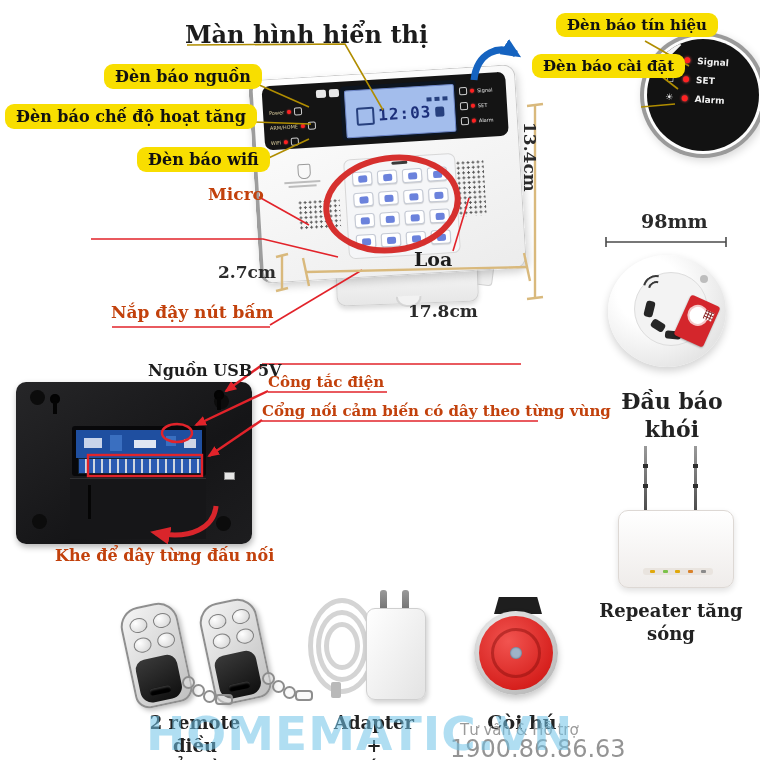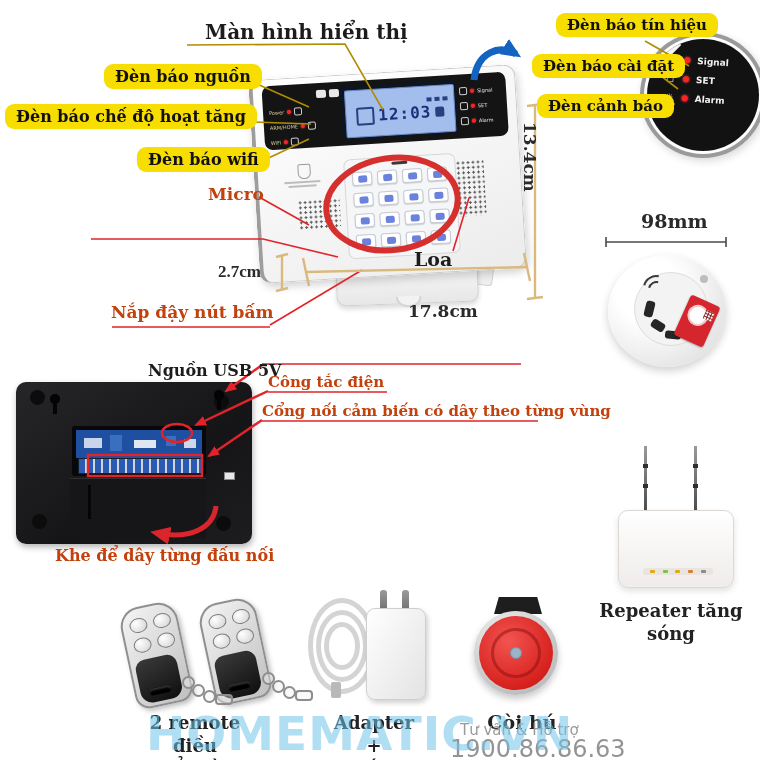--- a/index.html
+++ b/index.html
@@ -450,41 +450,41 @@
         <line x1="276" y1="257" x2="288" y2="254"></line>
         <line x1="276" y1="291" x2="288" y2="288"></line>
     </g>
     <g stroke="#4a4a4a" stroke-width="1.6" fill="none">
       <line x1="606" y1="242" x2="726" y2="242"></line>
         <line x1="606" y1="237" x2="606" y2="247"></line>
         <line x1="726" y1="237" x2="726" y2="247"></line>
     </g>
   </svg>
 
-  <div class="lbl" style="left:185px;top:20px;font-size:20px;margin-left:20px;">Màn hình hiển thị</div>
+  <div class="lbl" style="left:185px;top:20px;font-size:24px;">Màn hình hiển thị</div>
   <div class="lbl pill" style="left:104px;top:64px;">Đèn báo nguồn</div>
   <div class="lbl pill" style="left:5px;top:104px;">Đèn báo chế độ hoạt tăng</div>
   <div class="lbl pill" style="left:137px;top:147px;">Đèn báo wifi</div>
   <div class="lbl red" style="left:208px;top:184px;font-size:17px;">Micro</div>
   <div class="lbl red" style="left:111px;top:302px;font-size:17px;">Nắp đậy nút bấm</div>
-  <div class="lbl dim" style="left:218px;top:262px;font-family:Liberation Serif, serif;">2.7cm</div>
+  <div class="lbl dim" style="left:218px;top:262px;">2.7cm</div>
   <div class="lbl" style="left:414px;top:248px;font-size:19px;">Loa</div>
   <div class="lbl dim" style="left:408px;top:301px;">17.8cm</div>
   <div class="lbl dim" style="left:540px;top:122px;transform:rotate(90deg);transform-origin:left top;">13.4cm</div>
 
   <div class="lbl pill" style="left:556px;top:13px;font-size:15px;">Đèn báo tín hiệu</div>
   <div class="lbl pill" style="left:532px;top:54px;font-size:15px;">Đèn báo cài đặt</div>
-  <div class="lbl pill" style="left:537px;top:94px;font-size:15px;">Đèn cảnh báo</div>
 
   <div class="lbl" style="left:148px;top:361px;font-size:16px;">Nguồn USB 5V</div>
   <div class="lbl red" style="left:268px;top:373px;font-size:15px;text-align:right;">Công tắc điện</div>
   <div class="lbl red" style="left:262px;top:402px;font-size:15px;">Cổng nối cảm biến có dây theo từng vùng</div>
   <div class="lbl red" style="left:55px;top:546px;font-size:16px;">Khe để dây từng đấu nối</div>
 
   <div class="lbl dim" style="left:641px;top:210px;font-size:19px;">98mm</div>
+  <div class="cap" style="left:597px;top:388px;width:150px;font-size:22px;">Đầu báo khói</div>
   <div class="cap" style="left:583px;top:600px;width:176px;font-size:18px;">Repeater tăng sóng</div>
 
   <div class="cap" style="left:130px;top:712px;width:130px;font-size:18px;">
     <div>2 remote điều</div>
     <div>khiển từ xa</div>
   </div>
   <div class="cap" style="left:324px;top:712px;width:100px;font-size:18px;">
     <div>Adapter +</div>
     <div>cáp nguồn</div>
   </div>

